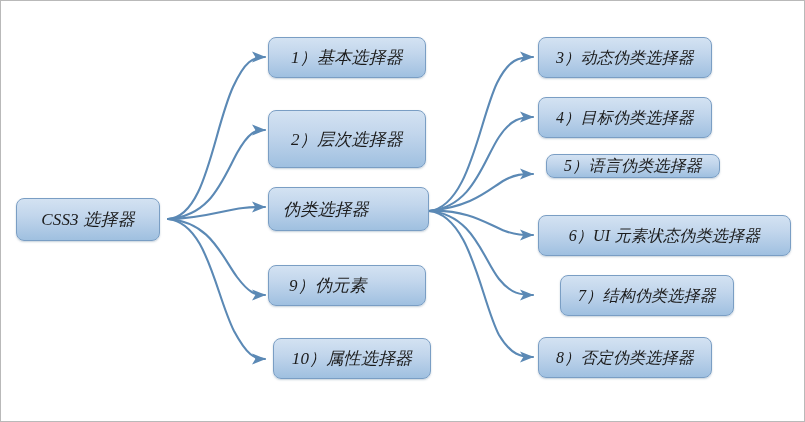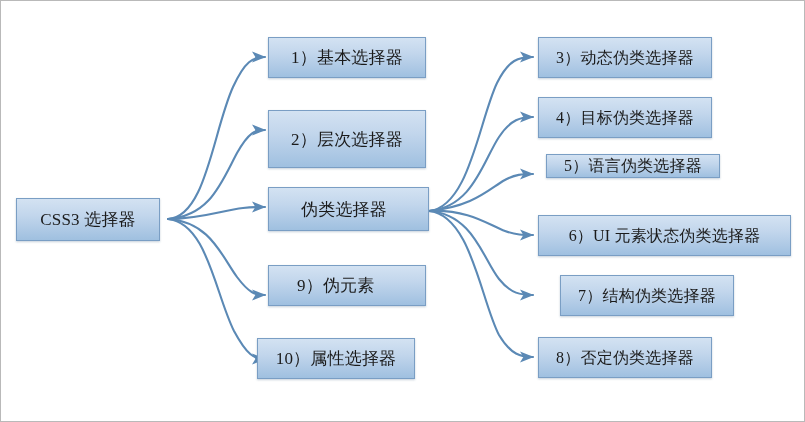--- a/index.html
+++ b/index.html
@@ -24,31 +24,32 @@
     left: 0;
     top: 0;
     width: 805px;
     height: 422px;
     pointer-events: none;
   }
   .node {
     position: absolute;
     box-sizing: border-box;
     border: 1px solid #7a9ec4;
-    border-radius: 0;
+    border-radius: 8px;
     background: linear-gradient(to bottom, #d3e2f2 0%, #c2d6ec 40%, #aec9e5 75%, #9fc0e0 100%);
     box-shadow: 0 1px 2px rgba(90,120,150,0.35);
     display: flex;
     align-items: center;
     justify-content: center;
     color: #1b1b1b;
     font-size: 17px;
     line-height: 1;
     white-space: nowrap;
     letter-spacing: 0.2px;
+    font-style: italic;
   }
   .node.root {
     font-size: 17px;
   }
   .node.mid {
     font-size: 17px;
   }
   .node.leaf {
     font-size: 16px;
   }
@@ -91,29 +92,29 @@
   </div>
 
   <div class="node mid" style="left:267px; top:36px; width:158px; height:41px;">
     <span class="node-label">1）基本选择器</span>
   </div>
 
   <div class="node mid" style="left:267px; top:109px; width:158px; height:58px;">
     <span class="node-label">2）层次选择器</span>
   </div>
 
-  <div class="node mid" style="left:267px; top:186px; width:161px; height:44px; justify-content:flex-start; padding-left:32px;">
+  <div class="node mid" style="left:267px; top:186px; width:161px; height:44px; justify-content:flex-start; padding-left:14px;">
     <span class="node-label">伪类选择器</span>
   </div>
 
-  <div class="node mid" style="left:267px; top:264px; width:158px; height:41px; justify-content:flex-start; padding-left:28px;align-items:center;">
+  <div class="node mid" style="left:267px; top:264px; width:158px; height:41px; justify-content:flex-start; padding-left:20px;align-items:center;">
     <span class="node-label">9）伪元素</span>
   </div>
 
-  <div class="node mid" style="left:256px; top:337px; width:158px; height:41px;align-items:center;">
+  <div class="node mid" style="left:272px; top:337px; width:158px; height:41px;align-items:center;">
     <span class="node-label">10）属性选择器</span>
   </div>
 
   <div class="node leaf" style="left:537px; top:36px; width:174px; height:41px;">
     <span class="node-label">3）动态伪类选择器</span>
   </div>
 
   <div class="node leaf" style="left:537px; top:96px; width:174px; height:41px;">
     <span class="node-label">4）目标伪类选择器</span>
   </div>

